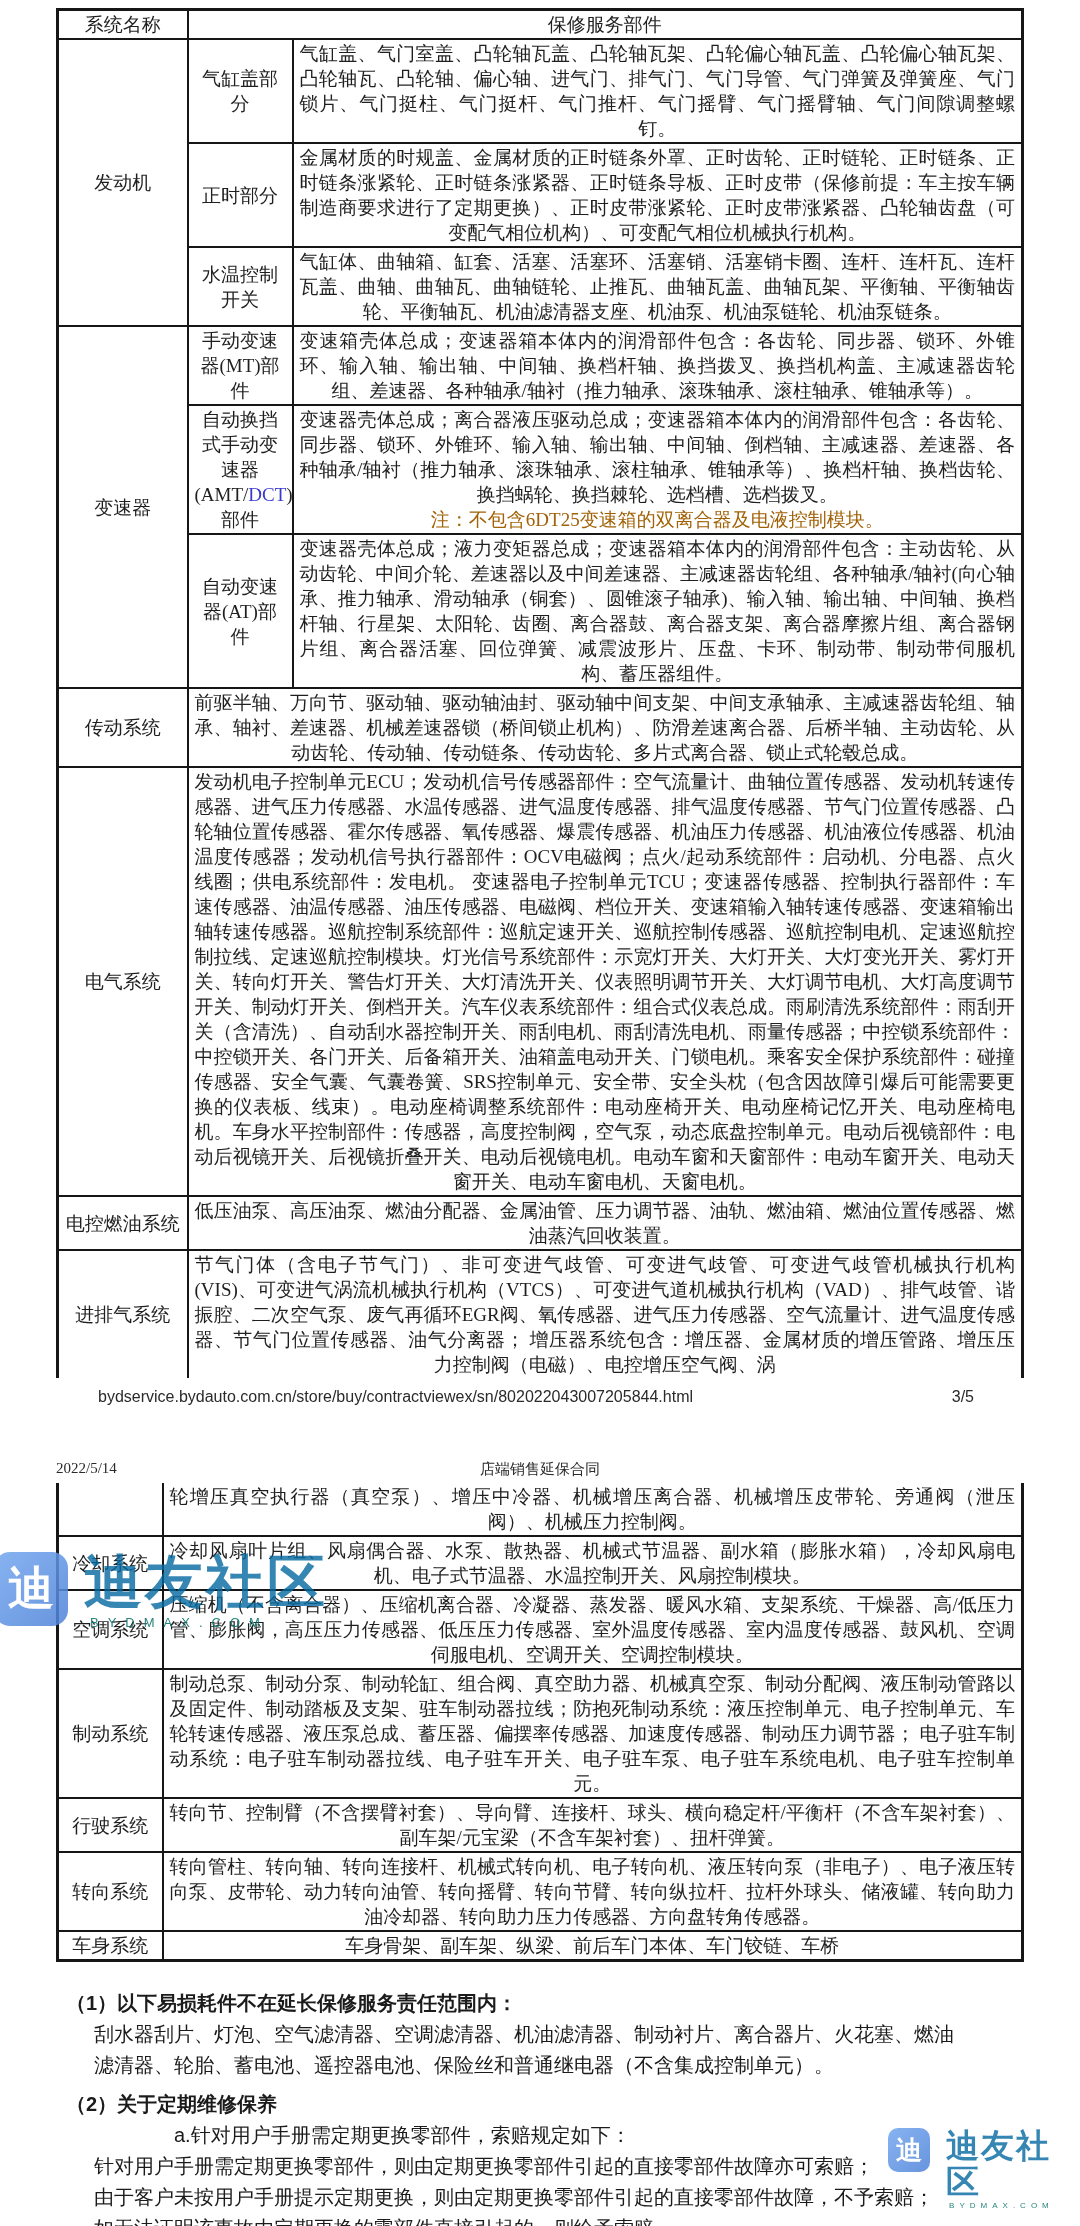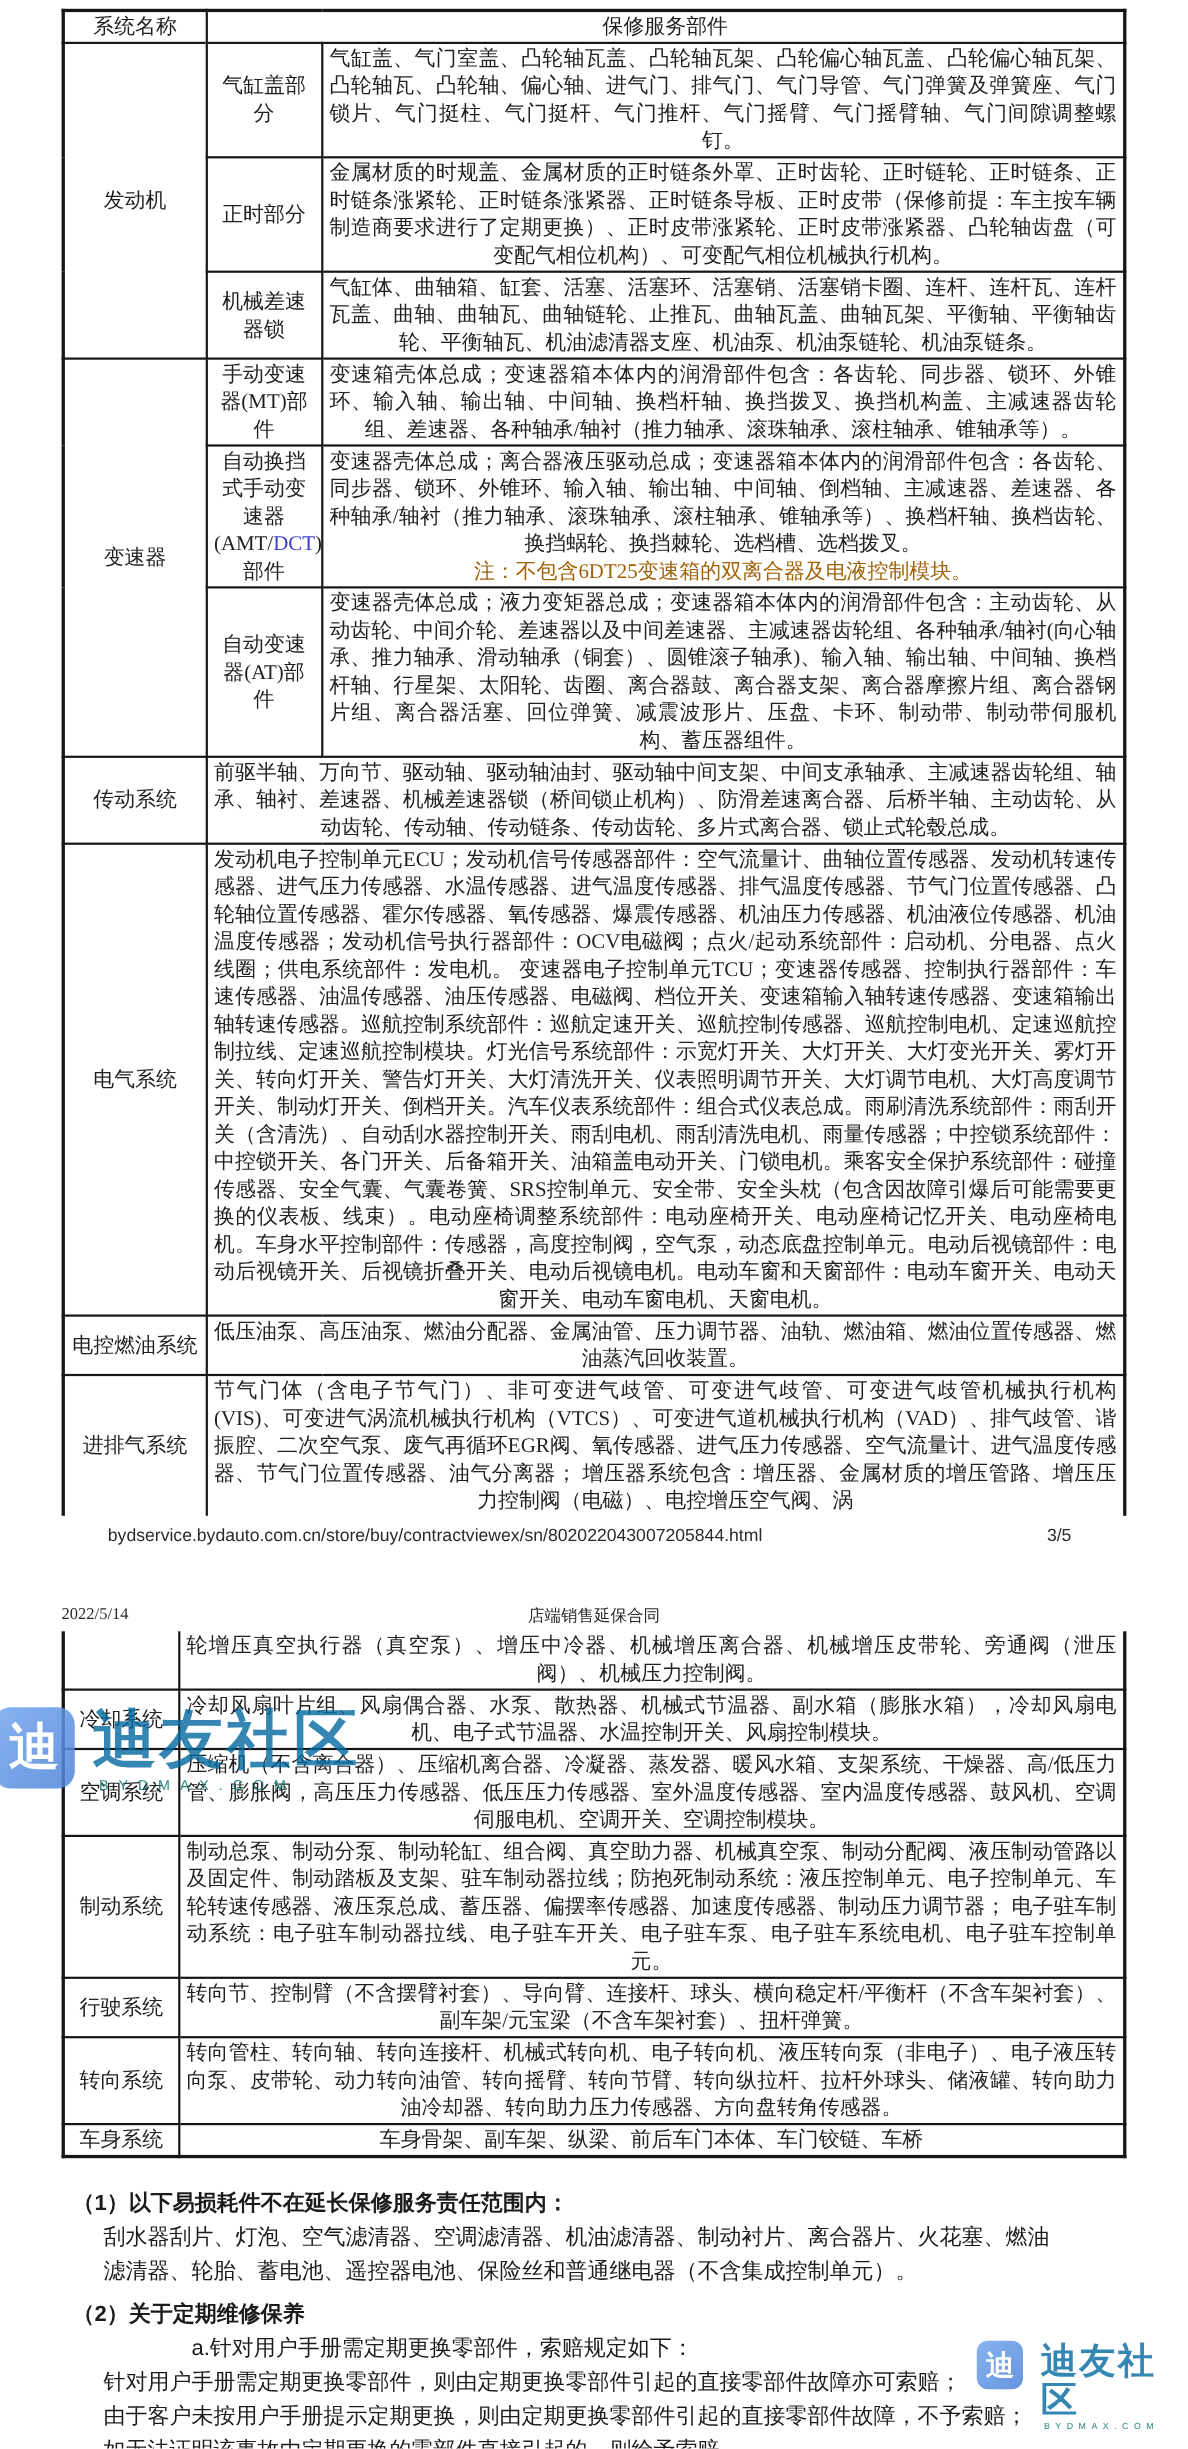--- a/index.html
+++ b/index.html
@@ -84,21 +84,21 @@
             <div class="just">气缸盖、气门室盖、凸轮轴瓦盖、凸轮轴瓦架、凸轮偏心轴瓦盖、凸轮偏心轴瓦架、凸轮轴瓦、凸轮轴、偏心轴、进气门、排气门、气门导管、气门弹簧及弹簧座、气门锁片、气门挺柱、气门挺杆、气门推杆、气门摇臂、气门摇臂轴、气门间隙调整螺钉。</div>
           </td>
         </tr>
         <tr>
           <td class="sub">正时部分</td>
           <td class="content">
             <div class="just">金属材质的时规盖、金属材质的正时链条外罩、正时齿轮、正时链轮、正时链条、正时链条涨紧轮、正时链条涨紧器、正时链条导板、正时皮带（保修前提：车主按车辆制造商要求进行了定期更换）、正时皮带涨紧轮、正时皮带涨紧器、凸轮轴齿盘（可变配气相位机构）、可变配气相位机械执行机构。</div>
           </td>
         </tr>
         <tr>
-          <td class="sub">机械差速器锁</td>
+          <td class="sub">水温控制开关</td>
           <td class="content">
             <div class="just">气缸体、曲轴箱、缸套、活塞、活塞环、活塞销、活塞销卡圈、连杆、连杆瓦、连杆瓦盖、曲轴、曲轴瓦、曲轴链轮、止推瓦、曲轴瓦盖、曲轴瓦架、平衡轴、平衡轴齿轮、平衡轴瓦、机油滤清器支座、机油泵、机油泵链轮、机油泵链条。</div>
           </td>
         </tr>
         <tr>
           <td class="sys" rowspan="3">变速器</td>
           <td class="sub">手动变速器(MT)部件</td>
           <td class="content">
             <div class="just">变速箱壳体总成；变速器箱本体内的润滑部件包含：各齿轮、同步器、锁环、外锥环、输入轴、输出轴、中间轴、换档杆轴、换挡拨叉、换挡机构盖、主减速器齿轮组、差速器、各种轴承/轴衬（推力轴承、滚珠轴承、滚柱轴承、锥轴承等）。</div>
           </td>

